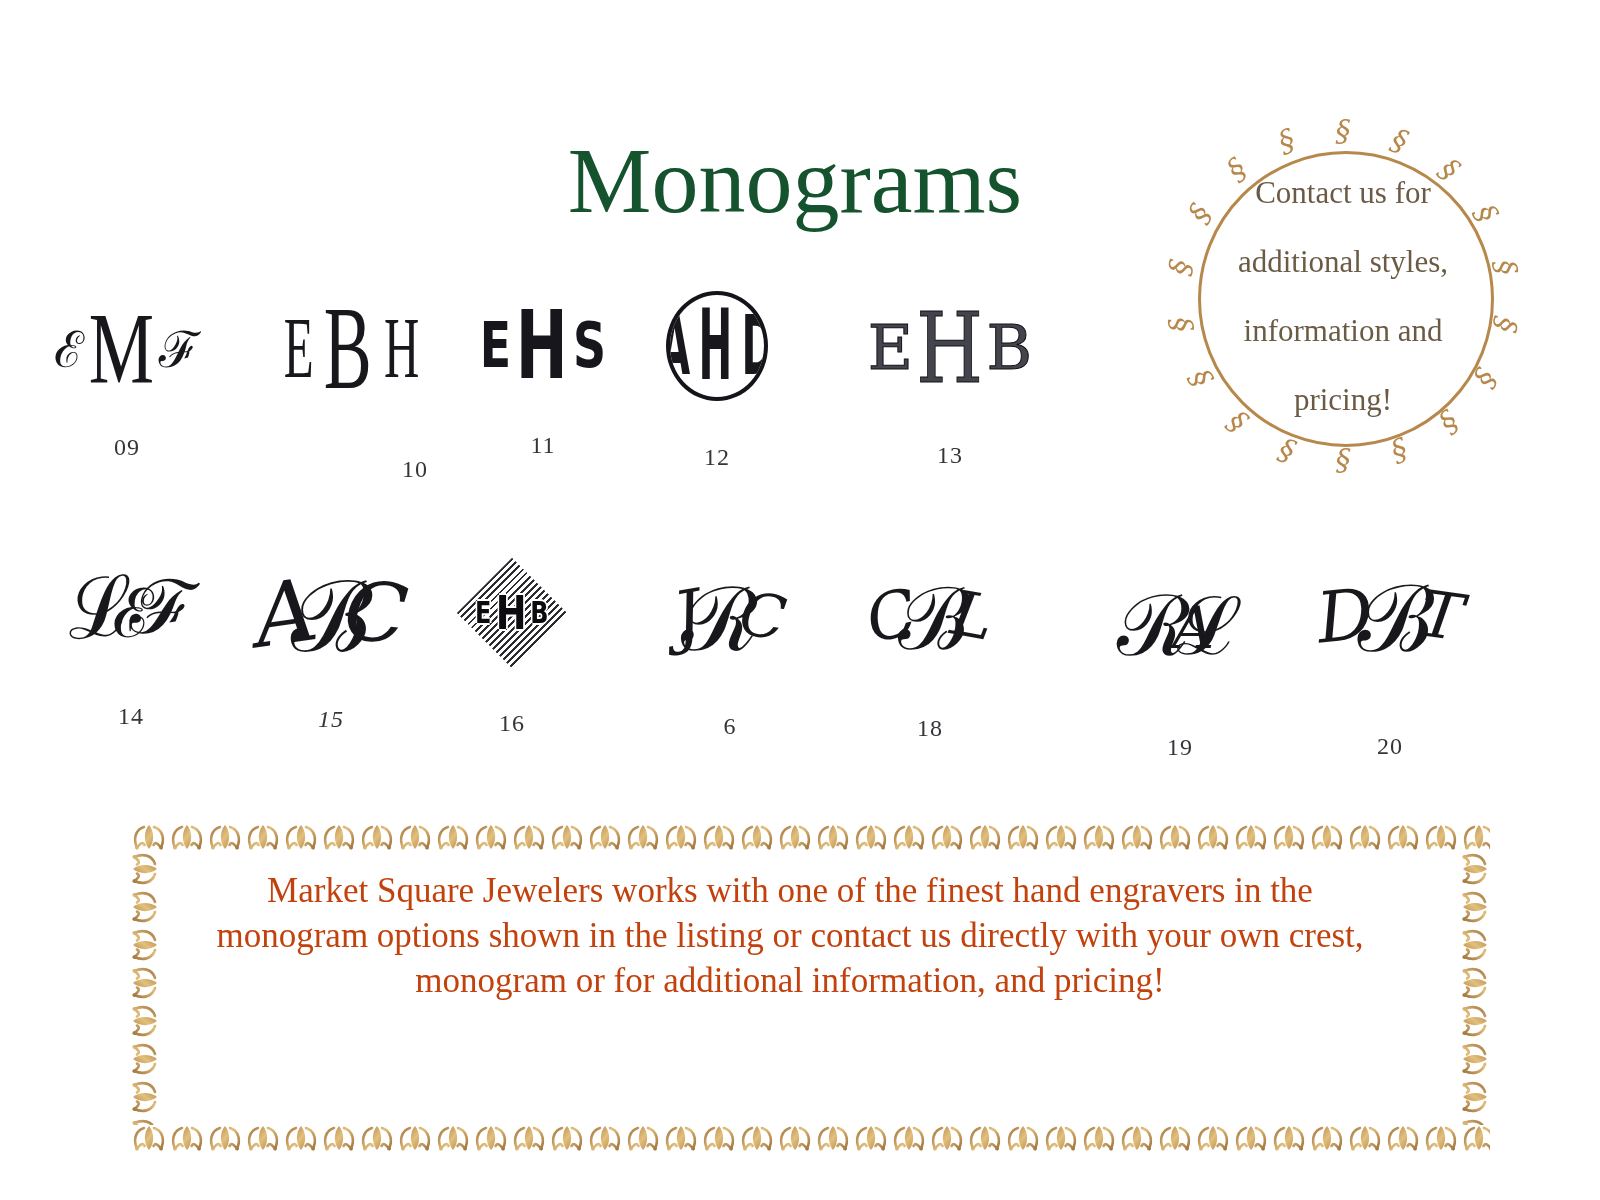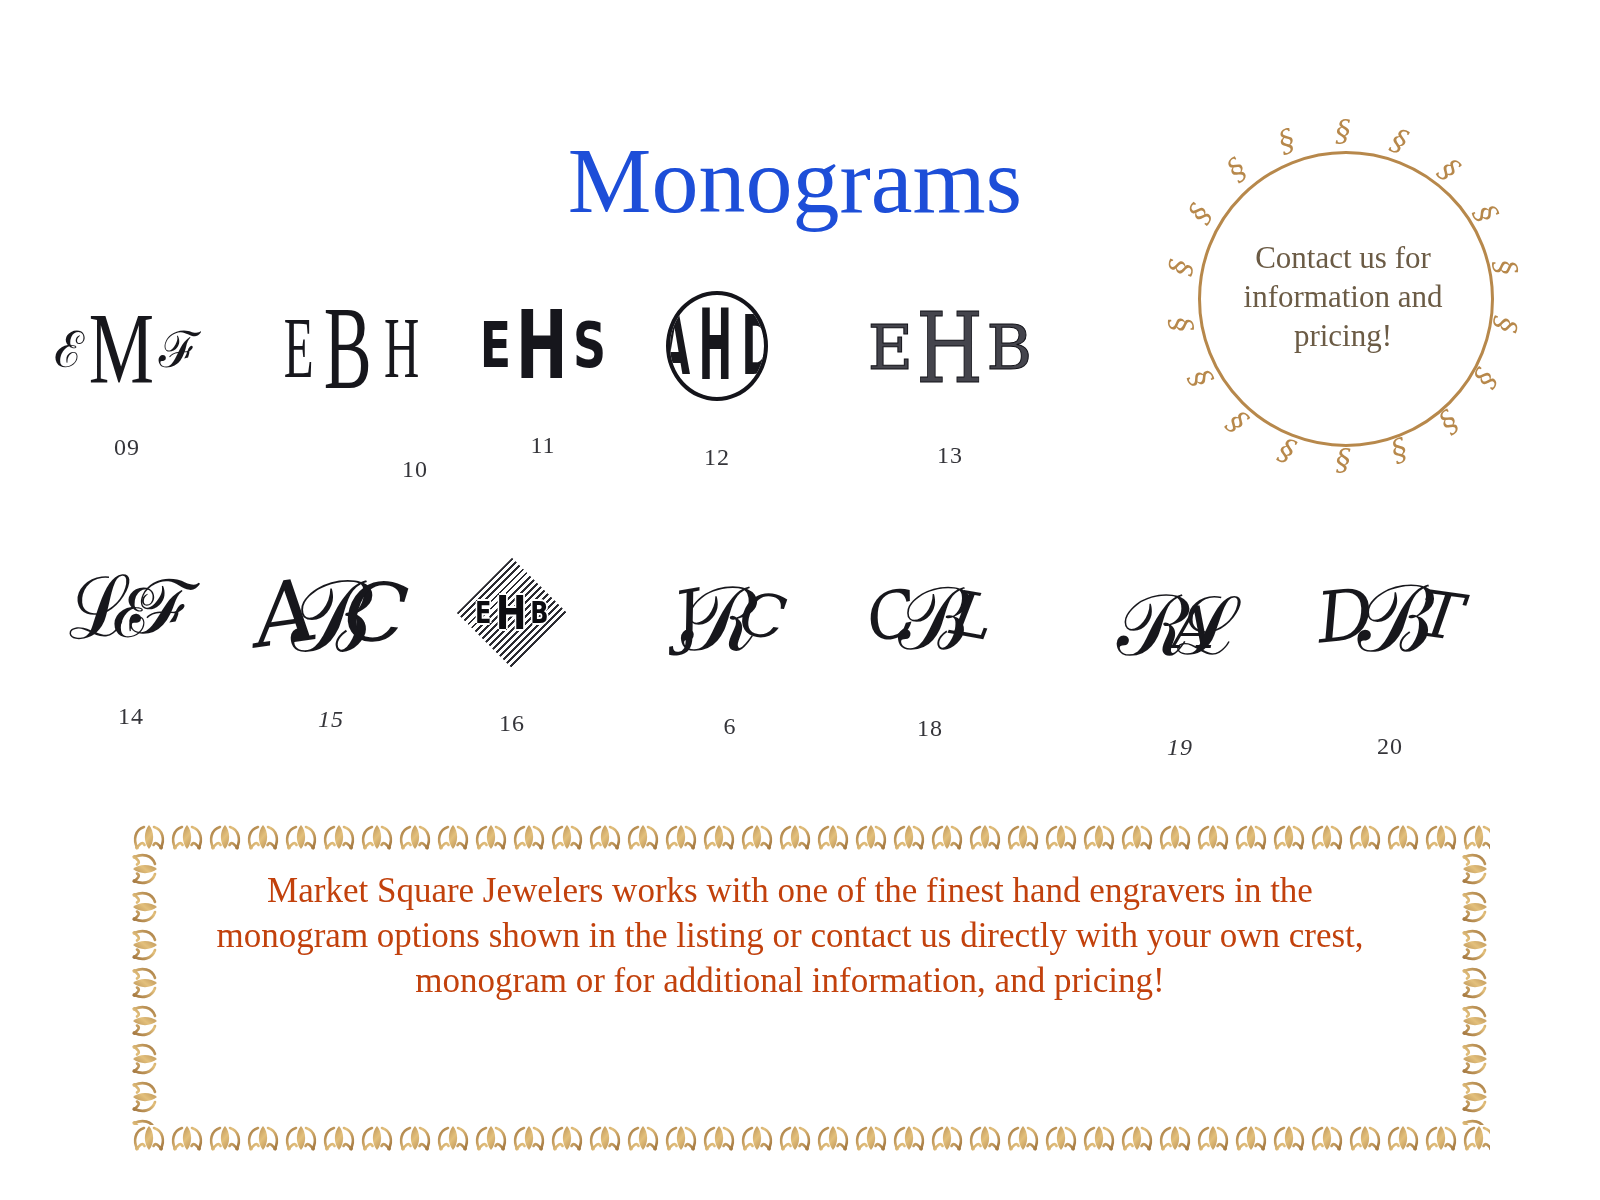--- a/index.html
+++ b/index.html
@@ -1,52 +1,52 @@
 <!DOCTYPE html>
 <html><head>
 <meta charset="utf-8">
 <style>
   html,body{margin:0;padding:0;background:#fff;}
   .page{position:relative;width:1600px;height:1200px;background:#ffffff;overflow:hidden;
         font-family:"Liberation Serif",serif;color:#17171c;}
 
   
   .title{position:absolute;left:795px;top:66px;transform:translateX(-50%);
-         font:94px/1.1 "Liberation Serif",serif;color:#1d4ed8;white-space:nowrap;}
+         font:94px/1.1 "Liberation Serif",serif;color:#14532d;white-space:nowrap;}
 
   
   .badge{position:absolute;left:1153px;top:106px;width:380px;height:380px;}
   .badge-circle{position:absolute;left:45px;top:45px;width:290px;height:290px;
                 border:3px solid #b7884b;border-radius:50%;}
   .badge-orn{position:absolute;left:50%;top:50%;width:0;height:0;}
   .orn{position:absolute;width:34px;height:34px;margin:-17px;display:flex;align-items:center;
        justify-content:center;font:italic 30px "DejaVu Serif",serif;color:#b7884b;}
   .badge-text{position:absolute;inset:0;display:flex;flex-direction:column;align-items:center;
               justify-content:center;text-align:center;
-              font:31px/39px "Liberation Serif",serif;color:#6b5b45;}
+              font:31px/39px "Liberation Serif",serif;color:#6b5b45;gap:30px;}
 
   
   .mono{position:absolute;transform:translateX(-50%);text-align:center;}
   .glyph{display:flex;align-items:center;justify-content:center;height:112px;
          color:#17171c;line-height:1;white-space:nowrap;}
   .row2 .glyph{height:135px;}
   .glyph span{display:inline-block;line-height:1;}
   .num{font:24px "Liberation Serif",serif;color:#35353a;letter-spacing:1px;}
 
   #m09{left:127px;top:292px;}  #m09 .num{margin-top:30px;}
   #m10{left:352px;top:292px;}  #m10 .num{margin-top:52px;text-align:right;}
   #m11{left:543px;top:290px;}  #m11 .num{margin-top:30px;}
   #m12{left:717px;top:290px;}  #m12 .num{margin-top:42px;}
   #m13{left:950px;top:292px;}  #m13 .num{margin-top:38px;}
   #m14{left:131px;top:540px;}  #m14 .num{margin-top:28px;}
   #m15{left:331px;top:545px;}  #m15 .num{margin-top:26px;font-style:italic;}
   #m16{left:512px;top:545px;}  #m16 .num{margin-top:30px;}
   #m17{left:730px;top:548px;}  #m17 .num{margin-top:30px;}
   #m18{left:930px;top:548px;}  #m18 .num{margin-top:32px;}
-  #m19{left:1180px;top:555px;} #m19 .num{margin-top:44px;font-style:italic;}
+  #m19{left:1180px;top:555px;} #m19 .num{margin-top:44px;}
   #m20{left:1390px;top:548px;} #m20 .num{margin-top:50px;}
 
   .g09 .la,.g09 .lc{font:400 50px "DejaVu Serif",serif;}
   .g09 .lb{font:400 102px "Liberation Serif",serif;transform:scaleX(.72);margin:0 -8px;}
 
   .g10 span{font-family:"Liberation Serif",serif;}
   .g10 .la,.g10 .lc{font-size:74px;transform:scale(.66,1.18);}
   .g10 .la{margin-right:-12px;} .g10 .lc{margin-left:-12px;}
   .g10 .lb{font-size:116px;transform:scale(.62,1.02);}
 
@@ -158,20 +158,21 @@
         <span class="orn" style="transform: rotate(240deg) translateY(-166px);">§</span>
         <span class="orn" style="transform: rotate(260deg) translateY(-166px);">§</span>
         <span class="orn" style="transform: rotate(280deg) translateY(-166px);">§</span>
         <span class="orn" style="transform: rotate(300deg) translateY(-166px);">§</span>
         <span class="orn" style="transform: rotate(320deg) translateY(-166px);">§</span>
         <span class="orn" style="transform: rotate(340deg) translateY(-166px);">§</span>
       </div>
     <div class="badge-circle"></div>
     <div class="badge-text">
       <div>Contact us for</div>
+      <div>additional styles,</div>
       <div>information and</div>
       <div>pricing!</div>
     </div>
   </div>
 
   <div class="mono row1" id="m09">
     <div class="glyph g09">
       <span class="la">ℰ</span>
         <span class="lb">M</span>
         <span class="lc">ℱ</span>

